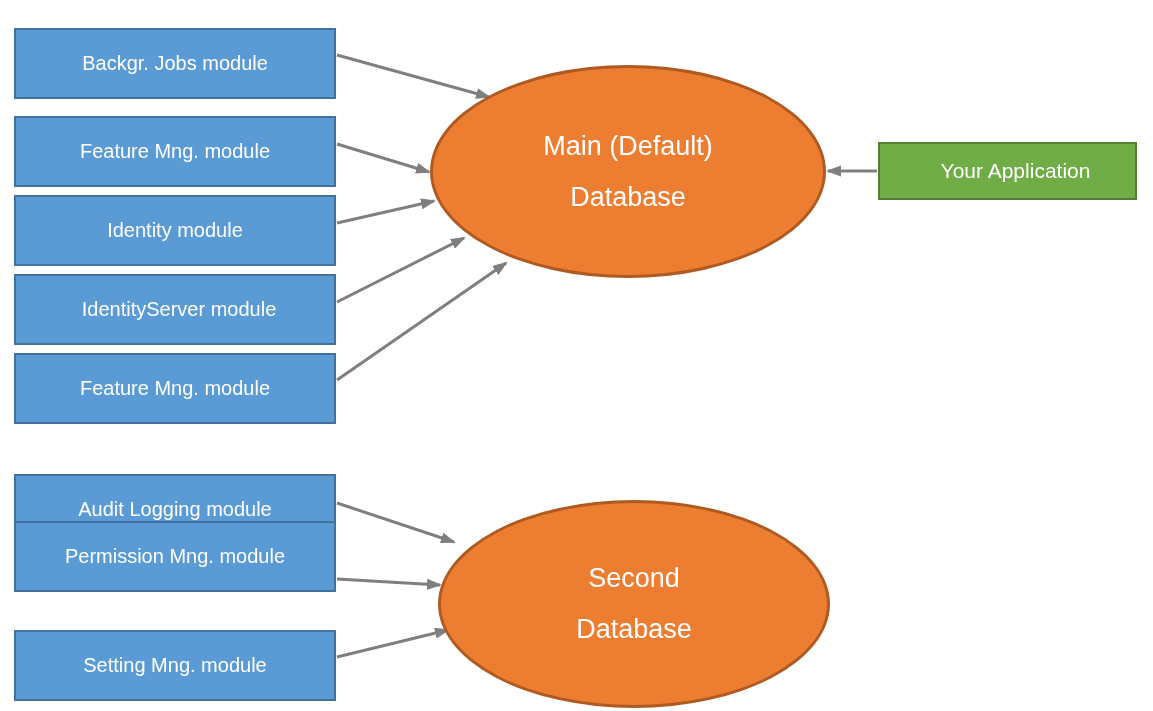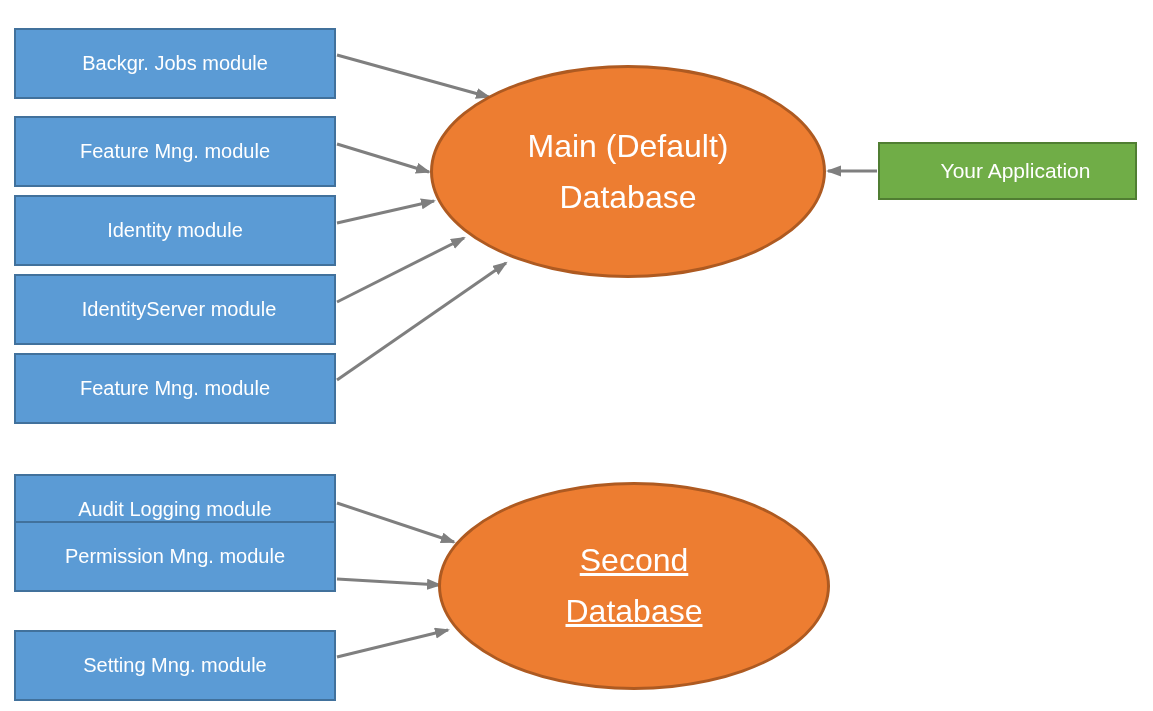--- a/index.html
+++ b/index.html
@@ -47,35 +47,34 @@
   .mb-4 { top: 274px; padding-left: 8px; }
   .mb-5 { top: 353px; }
   .mb-6 { top: 474px; }
   .mb-7 { top: 521px; }
   .mb-8 { top: 630px; text-align: center; }
   .db-ellipse {
     background: var(--db_fill, #ed7d31);
     border: 3px solid var(--db_border, #ae5a21);
     border-radius: 50%;
     flex-direction: column;
-    font-size: 32px;
+    font-size: 27px;
     line-height: 51px;
   }
   .db-main {
     left: 430px;
     top: 65px;
     width: 396px;
     height: 213px;
   }
   .db-second {
     left: 438px;
-    top: 482px;
+    top: 500px;
     width: 392px;
     height: 208px;
-    text-decoration: underline;
   }
   .app-box {
     left: 878px;
     top: 142px;
     width: 259px;
     height: 58px;
     background: var(--app_fill, #70ad47);
     border: 2px solid var(--app_border, #507e32);
     font-size: 21px;
     padding-left: 16px;

